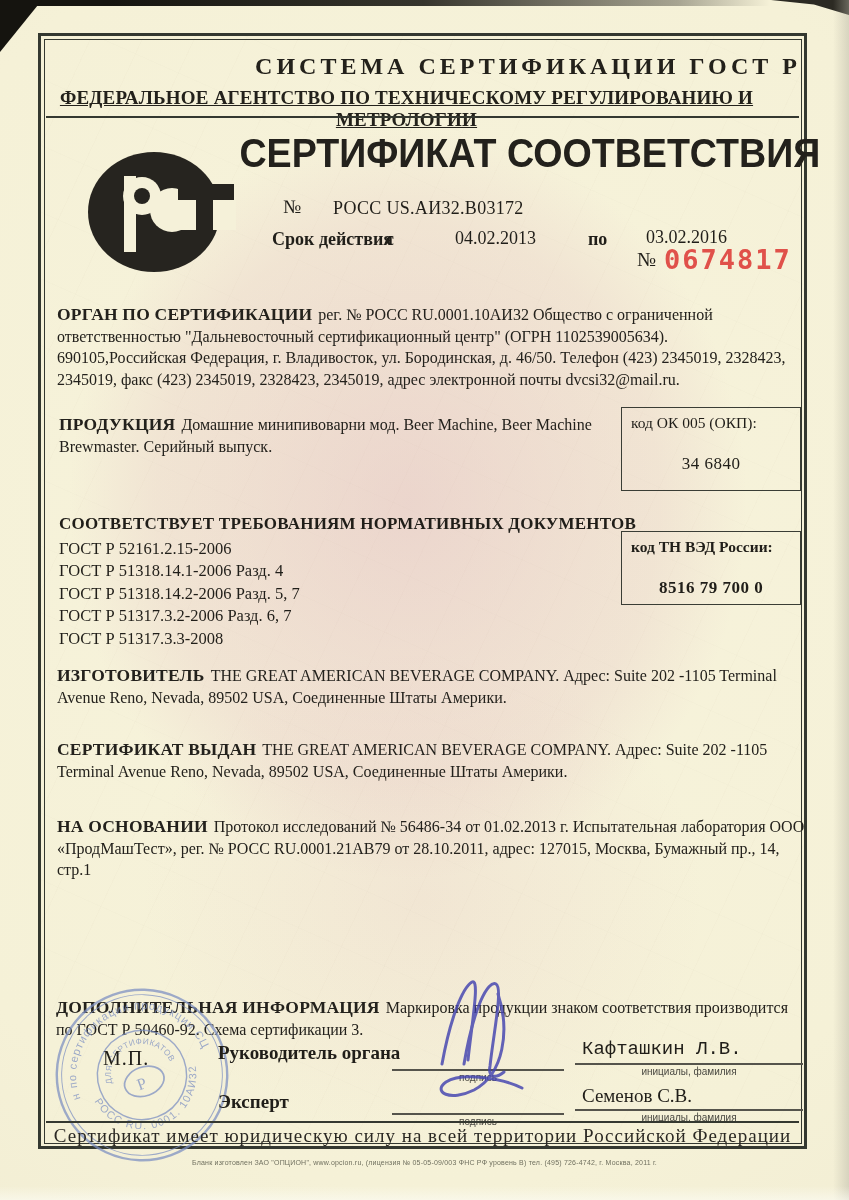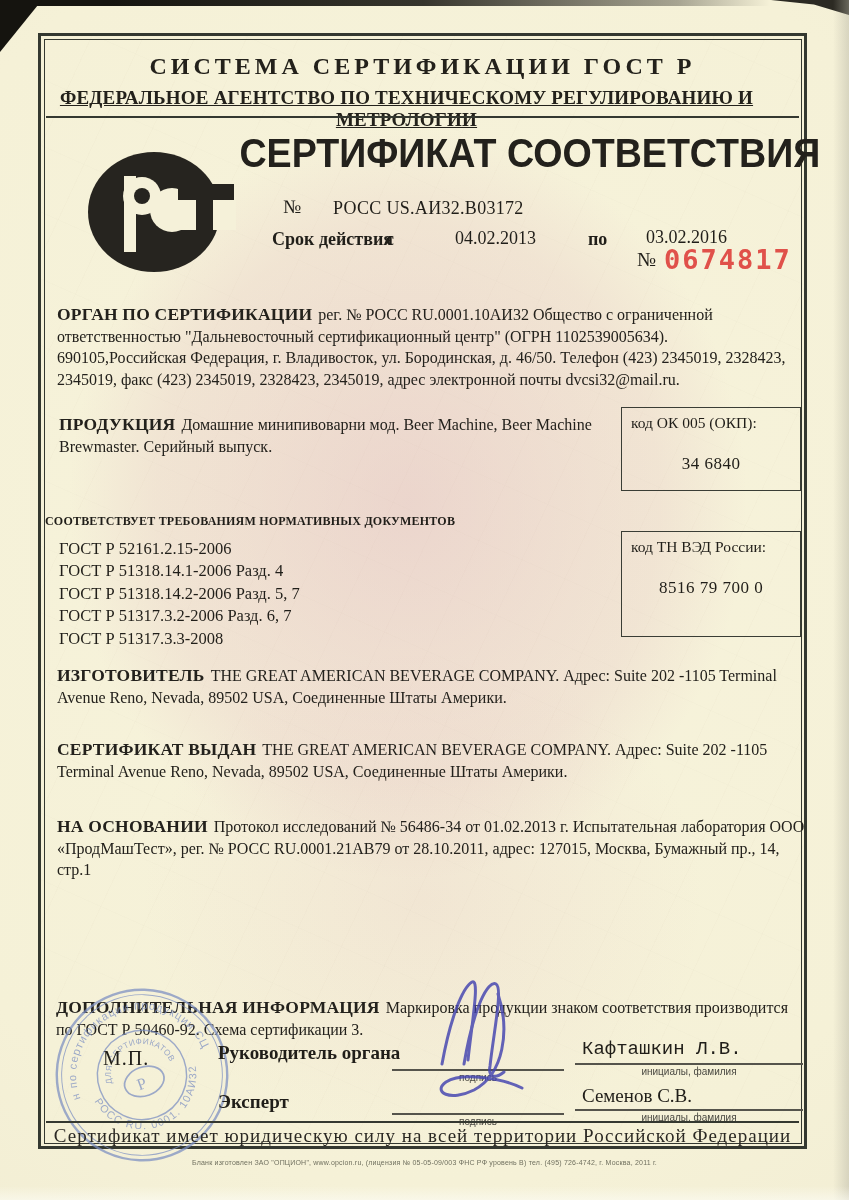--- a/index.html
+++ b/index.html
@@ -26,21 +26,21 @@
   .frame-inner{position:absolute;inset:2.5px;border:1.5px solid #343830;}
   .pink{left:48px;top:42px;width:750px;height:1098px;pointer-events:none;
     background:
       radial-gradient(ellipse 58% 44% at 48% 42%, rgba(213,156,175,.34) 0%, rgba(213,156,175,.16) 58%, rgba(213,156,175,0) 78%),
       radial-gradient(ellipse 50% 30% at 50% 78%, rgba(213,156,175,.14) 0%, rgba(213,156,175,0) 75%);}
   .fiber{left:40px;top:35px;width:765px;height:1112px;pointer-events:none;opacity:.5;
     background:
       repeating-linear-gradient(115deg, rgba(205,200,175,.12) 0 1px, transparent 1px 47px),
       repeating-linear-gradient(24deg, rgba(210,205,182,.10) 0 1px, transparent 1px 61px);}
   
-  .hdr1{left:44px;top:53px;width:757px;text-align:center;font-weight:bold;font-size:24px;letter-spacing:4px;color:#23211b;}
+  .hdr1{left:44px;top:53px;width:757px;text-align:right;font-weight:bold;font-size:24px;letter-spacing:4px;color:#23211b;}
   .hdr2{left:28px;top:87px;width:757px;text-align:center;font-weight:bold;font-size:19px;letter-spacing:.2px;color:#23211b;text-decoration:underline;}
   .hdr-rule{left:46px;top:116px;width:753px;height:2px;background:#343830;}
   .title{left:222px;top:131px;width:580px;text-align:center;font-family:"Liberation Sans",sans-serif;
     font-weight:bold;font-size:40px;transform:scaleX(.94);transform-origin:center;color:#23211c;white-space:nowrap;}
   .certno-label{left:283px;top:196px;font-size:19px;}
   .certno-value{left:333px;top:198px;font-size:18px;letter-spacing:.3px;}
   .val-label{left:272px;top:229px;font-size:18px;font-weight:bold;}
   .val-c{left:386px;top:229px;font-size:18px;font-weight:bold;}
   .val-from{left:455px;top:228px;font-size:18px;}
   .val-po{left:588px;top:229px;font-size:18px;font-weight:bold;}
@@ -50,25 +50,25 @@
     font-size:27px;letter-spacing:2px;color:#e0514a;}
   
   .para{font-size:16px;line-height:21.5px;color:#23211c;}
   .para b{font-size:17.5px;letter-spacing:.2px;margin-right:6px;}
   .sec-organ{left:57px;top:288px;width:742px;}
   .sec-product{left:59px;top:398px;width:562px;}
   .sec-manu{left:57px;top:649px;width:742px;}
   .sec-issued{left:57px;top:723px;width:742px;}
   .sec-basis{left:57px;top:800px;width:748px;}
   .sec-add{left:56px;top:953px;width:748px;margin-top:44px;}
-  .conf-head{left:45px;top:514px;font-size:12px;font-weight:bold;letter-spacing:.2px;}
+  .conf-head{left:59px;top:514px;font-size:17px;font-weight:bold;letter-spacing:.2px;}
   .gost-list{left:59px;top:538px;font-size:16.5px;line-height:22.4px;}
   .code-box{border:1.5px solid #3a3d35;box-sizing:border-box;padding-left:40px;}
   .okp-box{left:621px;top:407px;width:180px;height:84px;}
-  .tnved-box{left:621px;top:531px;width:180px;height:106px;}
+  .tnved-box{left:621px;top:531px;width:180px;height:74px;font-weight:bold;}
   .code-box .cb-label{position:absolute;left:9px;top:6px;font-size:15.5px;}
   .code-box .cb-value{position:absolute;left:0;top:46px;width:100%;text-align:center;font-size:17px;letter-spacing:.5px;}
   
   .mp{left:103px;top:1047px;font-size:20px;letter-spacing:1px;z-index:5;}
   .role-head{left:218px;top:1042px;font-size:19px;font-weight:bold;}
   .role-expert{left:218px;top:1091px;font-size:19px;font-weight:bold;}
   .rule{background:#55544c;height:1.5px;}
   .sig-line1{left:392px;top:1069px;width:172px;}
   .sig-line2{left:392px;top:1113px;width:172px;}
   .name-line1{left:575px;top:1063px;width:228px;}

